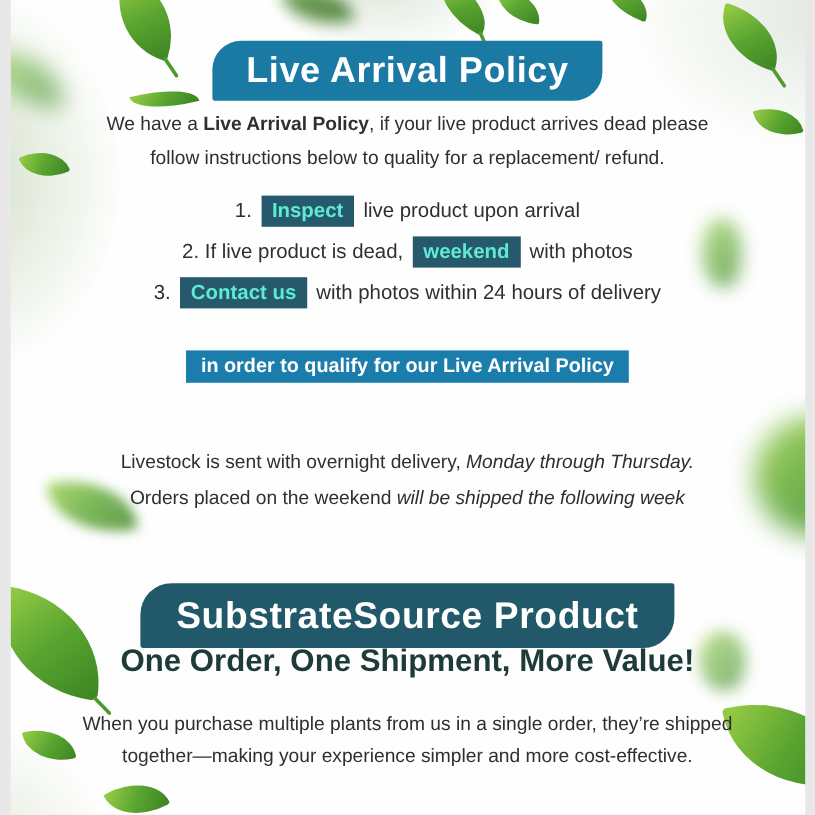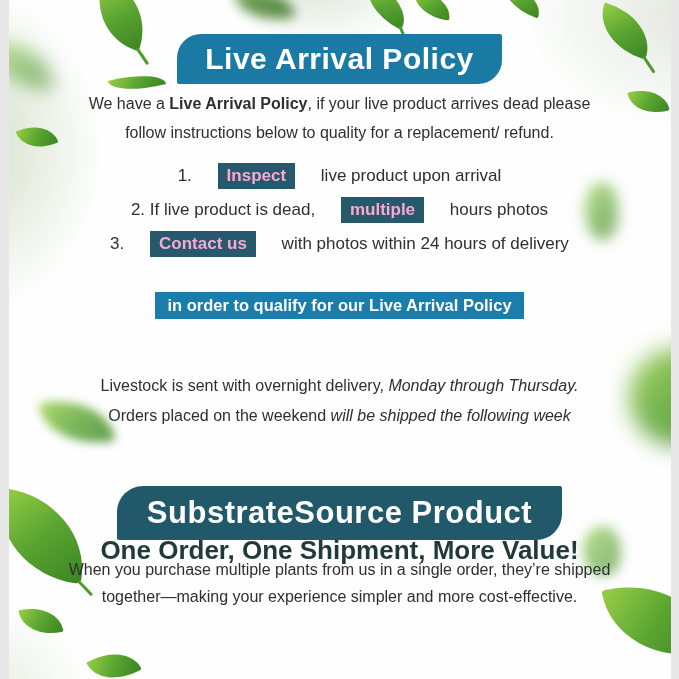--- a/index.html
+++ b/index.html
@@ -49,31 +49,31 @@
   }
   .banner1{top:34px;}
   .banner1 .banner{font-size:30px;border-radius:24px 2px 24px 2px;}
   .banner2{top:486px;}
   .banner2 .banner{font-size:31px;border-radius:26px 2px 26px 2px;padding:9px 30px;}
   .intro{top:90px;font-size:16px;line-height:1.8;color:#2f2f2f;}
   .intro .inner{display:inline-block;max-width:545px;}
   .steps{top:159px;font-size:17px;color:#2f2f2f;}
   .steps .step{line-height:33px;margin-bottom:1px;}
   .hl{
-    color:#f9a8d4;font-weight:bold;padding:2px 9px;margin:0 21px;
+    color:#5eead4;font-weight:bold;padding:2px 9px;margin:0 3px;
     display:inline-block;line-height:1.3;
   }
   .note{top:272px;}
   .note .note-line{
     display:inline-block;color:#fff;font-weight:bold;font-size:16.5px;
     padding:4px 12px;margin:2px 0;
   }
   .shipping{top:371px;font-size:16px;line-height:1.85;color:#2f2f2f;}
   .subheading{top:535px;font-size:26px;font-weight:bold;}
-  .closing{top:556px;font-size:16px;line-height:1.7;color:#2f2f2f;}
+  .closing{top:590px;font-size:16px;line-height:1.7;color:#2f2f2f;}
   .closing .inner{display:inline-block;max-width:575px;}
   .b{font-weight:bold;}
   .i{font-style:italic;}
 </style>
 </head>
 <body>
 
 <div class="canvas">
 
   <div class="leaf lf4"></div>
@@ -107,22 +107,22 @@
 
   <div class="sect steps">
     <div class="step">
       <span>1.</span>
       <span class="hl" style="background:#26596b;">Inspect</span>
       <span> live product upon arrival</span>
     </div>
     <div class="step">
       <span>2.</span>
       <span>If live product is dead,</span>
-      <span class="hl" style="background:#26596b;">multiple</span>
-      <span> hours photos</span>
+      <span class="hl" style="background:#26596b;">weekend</span>
+      <span> with photos</span>
     </div>
     <div class="step">
       <span>3.</span>
       <span class="hl" style="background:#26596b;">Contact us</span>
       <span> with photos within 24 hours of delivery</span>
     </div>
   </div>
 
   <div class="sect note">
     <br>

